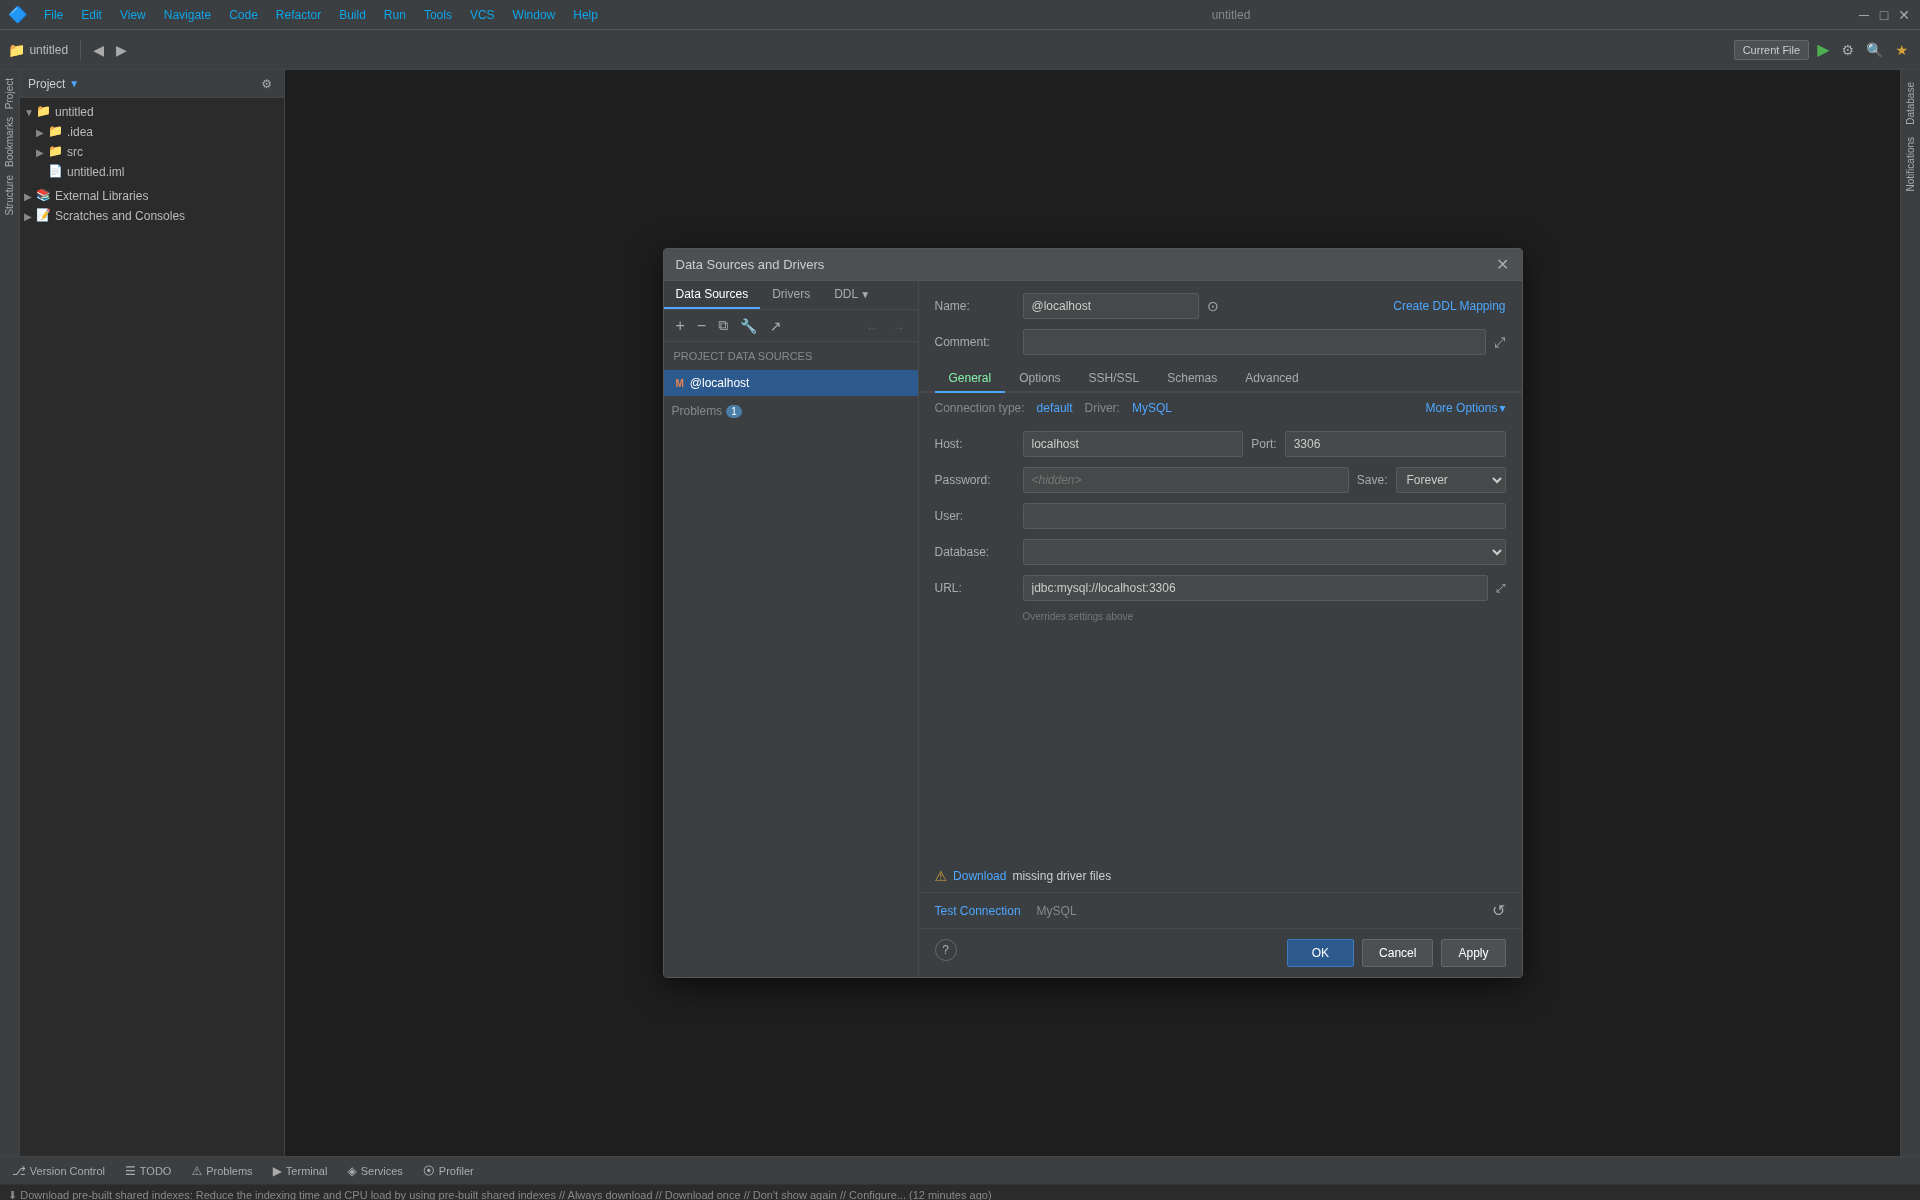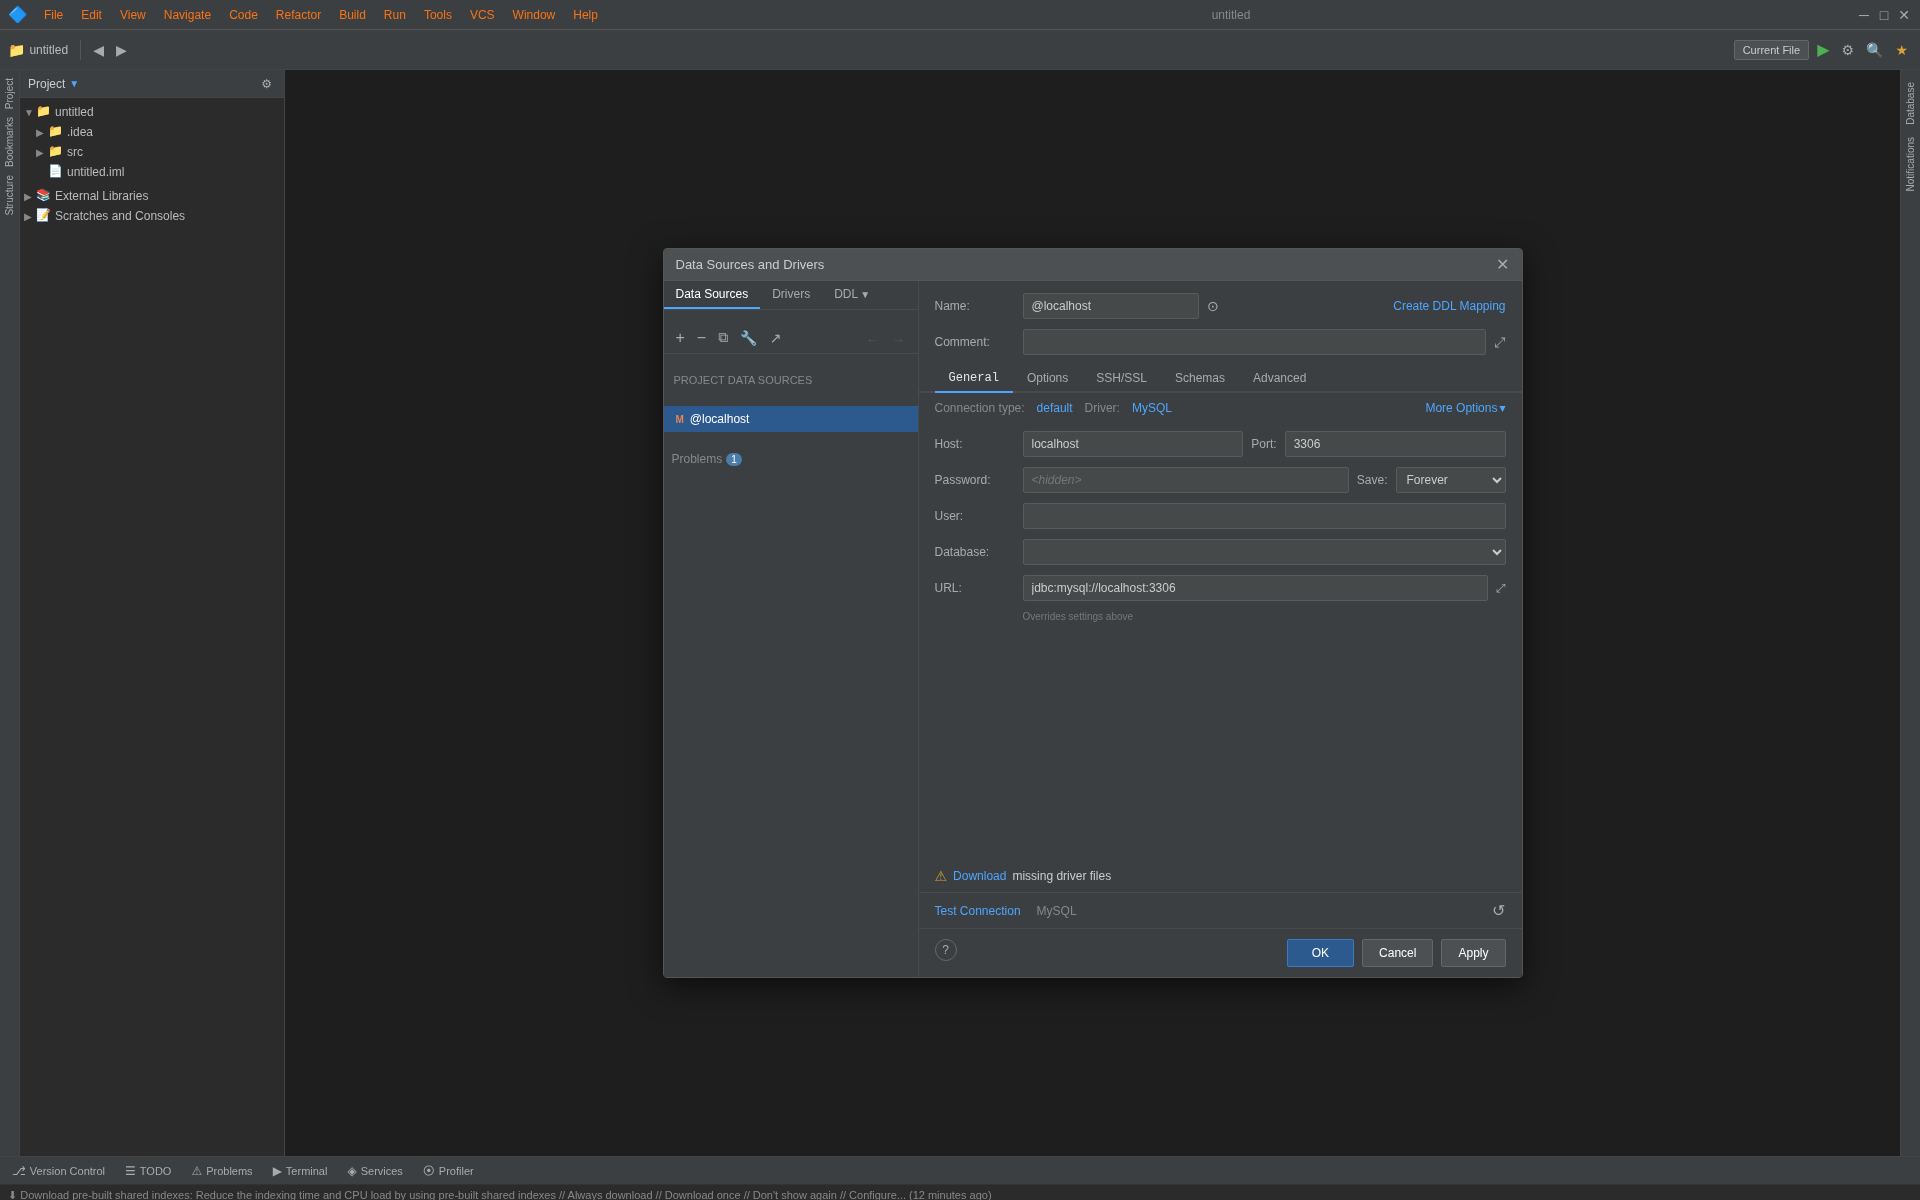--- a/index.html
+++ b/index.html
@@ -18,21 +18,21 @@
     .title-bar {
       height: 30px;
       background: #3c3f41;
       display: flex;
       align-items: center;
       padding: 0 8px;
       gap: 8px;
       border-bottom: 1px solid #555;
     }
     .title-bar-menus { display: flex; gap: 2px; font-size: 12px; }
-    .menu-item { padding: 2px 8px; cursor: pointer; color: #f97316; }
+    .menu-item { padding: 2px 8px; cursor: pointer; color: #0ea5e9; }
     .title-center { flex: 1; text-align: center; color: #888; font-size: 12px; }
     .title-bar-controls { display: flex; gap: 4px; }
     .wnd-btn { width: 16px; height: 16px; display: flex; align-items: center; justify-content: center; color: #aaa; cursor: pointer; font-size: 14px; }
 
     
     .toolbar {
       height: 40px;
       background: #3c3f41;
       display: flex;
       align-items: center;
@@ -177,21 +177,20 @@
 
     .dialog-body { display: flex; flex: 1; overflow: hidden; }
 
     
     .dialog-left {
       width: 255px;
       background: #3c3f41;
       border-right: 1px solid #4a4a4a;
       display: flex;
       flex-direction: column;
-      gap: 12px;
     }
     .dialog-left-toolbar {
       height: 32px;
       display: flex;
       align-items: center;
       padding: 0 8px;
       gap: 4px;
       border-bottom: 1px solid #4a4a4a;
     }
     .dialog-tabs {
@@ -279,21 +278,21 @@
       gap: 0;
     }
     .content-tab {
       padding: 6px 14px;
       font-size: 12px;
       color: #aaa;
       cursor: pointer;
       border-bottom: 2px solid transparent;
       margin-bottom: -2px;
     }
-    .content-tab.active { color: #e5e5e5; border-bottom: 2px solid #4da6ff; font-family: Liberation Mono, monospace; }
+    .content-tab.active { color: #86efac; border-bottom: 2px solid #4da6ff; }
 
     
     .connection-info {
       padding: 8px 16px;
       display: flex;
       align-items: center;
       gap: 12px;
       font-size: 12px;
       color: #888;
     }

